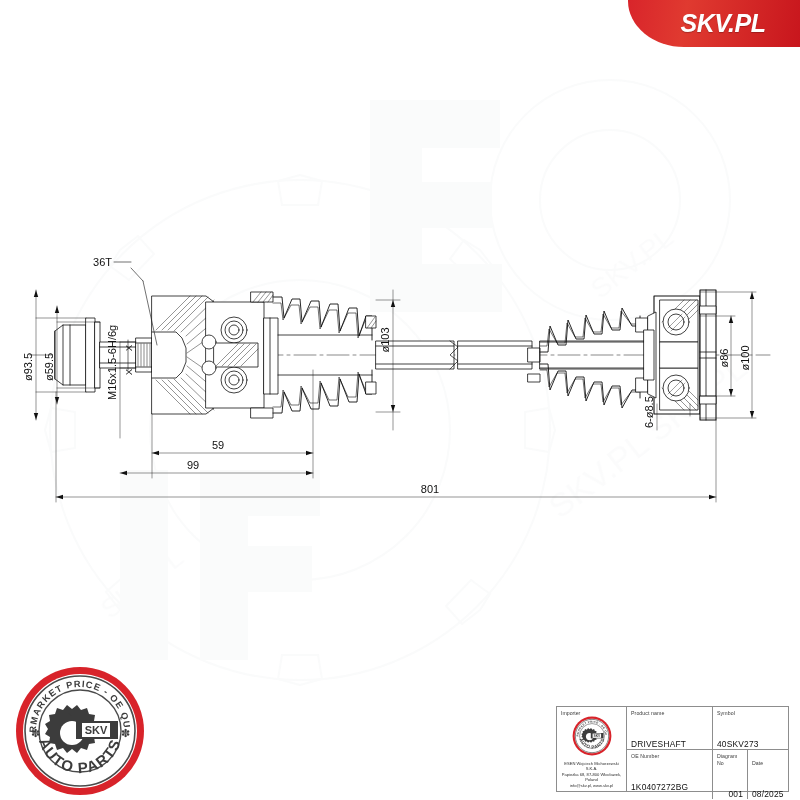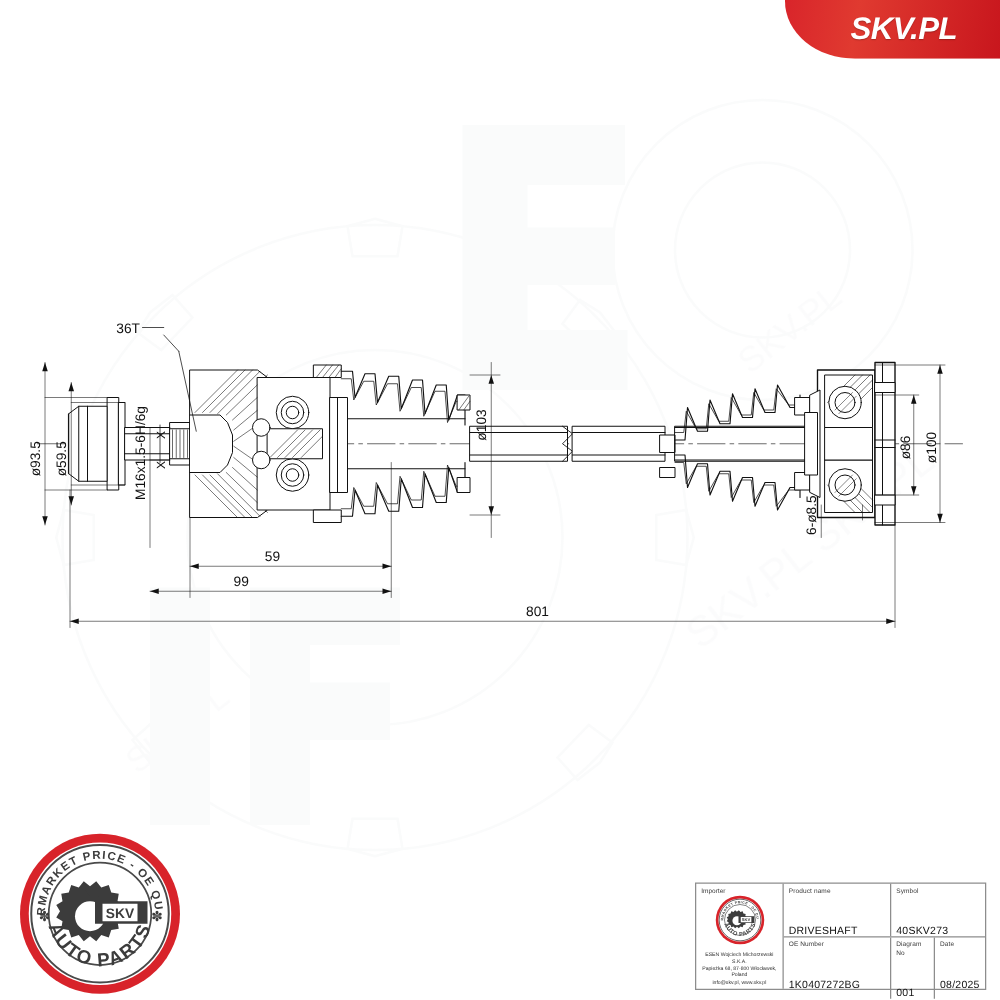--- a/index.html
+++ b/index.html
@@ -120,38 +120,38 @@
   .tb-row:first-child { border-bottom: 1px solid #8d8d8d; }
   .tb-cell {
     position: relative;
     padding: 3px 4px 0 4px;
     box-sizing: border-box;
     border-right: 1px solid #8d8d8d;
     display: flex;
     flex-direction: column;
     gap: 16px;
   }
-  .tb-cell:last-child { border-right: none; }
+  .tb-cell:last-child { border-right: none; justify-content: flex-end; }
   .cell-label {
     font-size: 5.2px;
     color: #3a3a3a;
     letter-spacing: 0.1px;
     line-height: 7px;
   }
   .cell-value {
     font-size: 8.4px;
     color: #111;
     margin-top: 6px;
     letter-spacing: 0.2px;
     white-space: nowrap;
   }
   .c-product { width: 86px; }
   .c-symbol  { width: 55px; }
   .c-oe      { width: 86px; }
-  .c-diagram { width: 35px; }
+  .c-diagram { width: 35px; align-items: flex-end; }
   .c-date    { width: 40px; }
 
   .importer-label {
     font-size: 5.2px;
     color: #3a3a3a;
     line-height: 7px;
   }
   .importer-logo {
     position: absolute;
     left: 50%;

